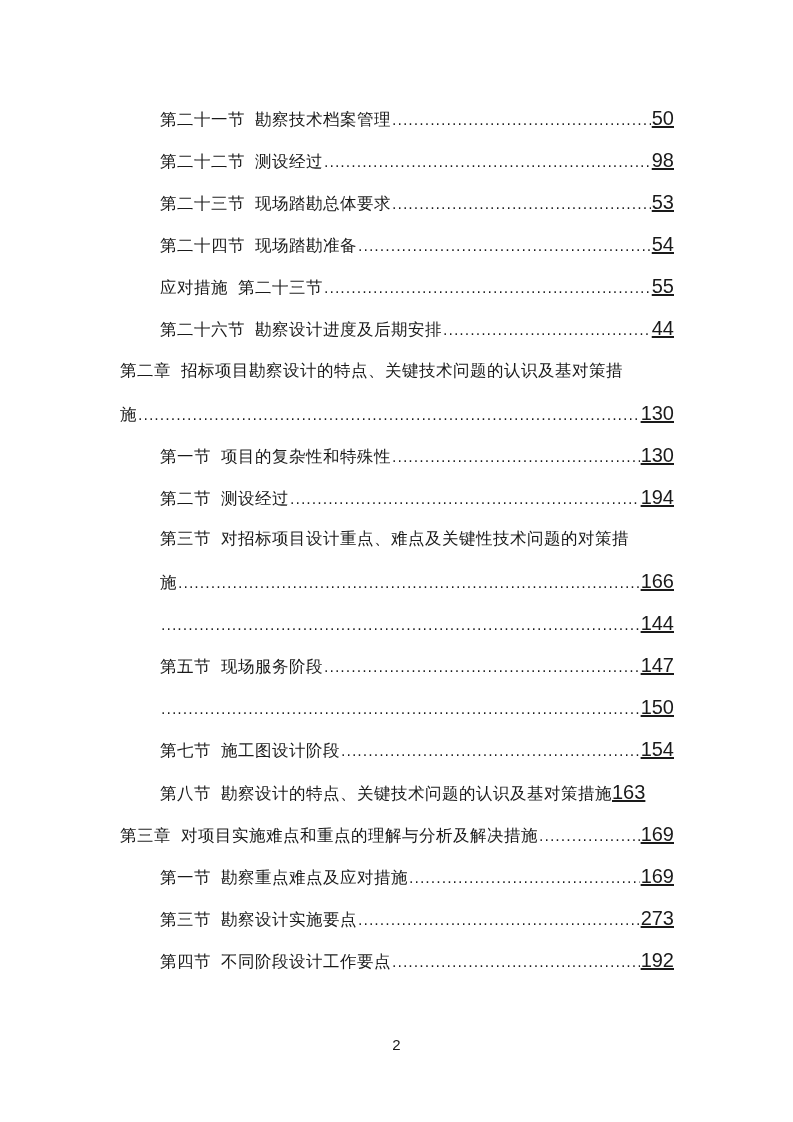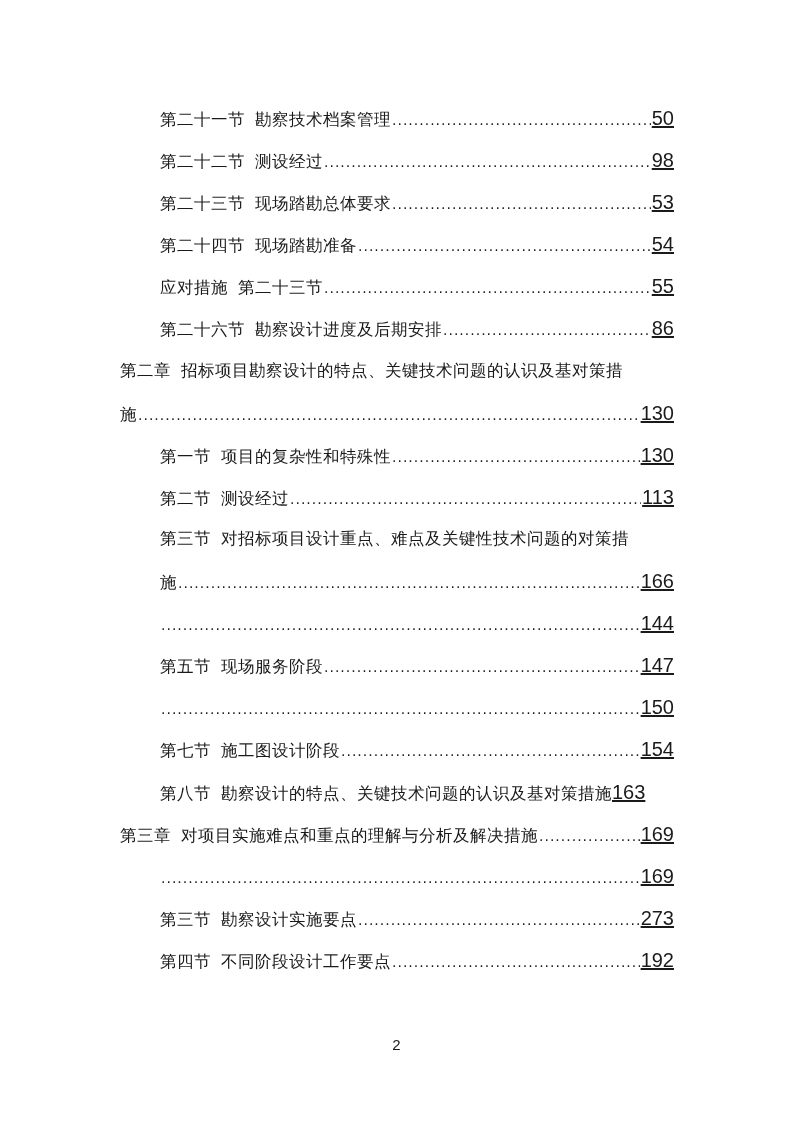--- a/index.html
+++ b/index.html
@@ -50,42 +50,42 @@
 
     <div class="line sec">
       <span class="title"><span class="num">应对措施</span><span>第二十三节</span></span>
       <span class="leader"></span>
       <span class="pg">55</span>
     </div>
 
     <div class="line sec">
       <span class="title"><span class="num">第二十六节</span><span>勘察设计进度及后期安排</span></span>
       <span class="leader"></span>
-      <span class="pg">86</span>
+      <span class="pg">44</span>
     </div>
 
     <div class="line chap nolead">
       <span class="title"><span class="num">第二章</span><span>招标项目勘察设计的特点、关键技术问题的认识及基对策措</span></span>
     </div>
     <div class="line chap">
       <span class="title">施</span>
       <span class="leader"></span>
       <span class="pg">130</span>
     </div>
 
     <div class="line sec">
       <span class="title"><span class="num">第一节</span><span>项目的复杂性和特殊性</span></span>
       <span class="leader"></span>
       <span class="pg">130</span>
     </div>
 
     <div class="line sec">
       <span class="title"><span class="num">第二节</span><span>测设经过</span></span>
       <span class="leader"></span>
-      <span class="pg">113</span>
+      <span class="pg">194</span>
     </div>
 
     <div class="line sec nolead">
       <span class="title"><span class="num">第三节</span><span>对招标项目设计重点、难点及关键性技术问题的对策措</span></span>
     </div>
     <div class="line sec">
       <span class="title">施</span>
       <span class="leader"></span>
       <span class="pg">166</span>
     </div>
@@ -117,20 +117,21 @@
       <span class="pg">163</span>
     </div>
 
     <div class="line chap">
       <span class="title"><span class="num">第三章</span><span>对项目实施难点和重点的理解与分析及解决措施</span></span>
       <span class="leader"></span>
       <span class="pg">169</span>
     </div>
 
     <div class="line sec">
+      <span class="title"><span class="num">第一节</span><span>勘察重点难点及应对措施</span></span>
       <span class="leader"></span>
       <span class="pg">169</span>
     </div>
 
 
     <div class="line sec">
       <span class="title"><span class="num">第三节</span><span>勘察设计实施要点</span></span>
       <span class="leader"></span>
       <span class="pg">273</span>
     </div>

